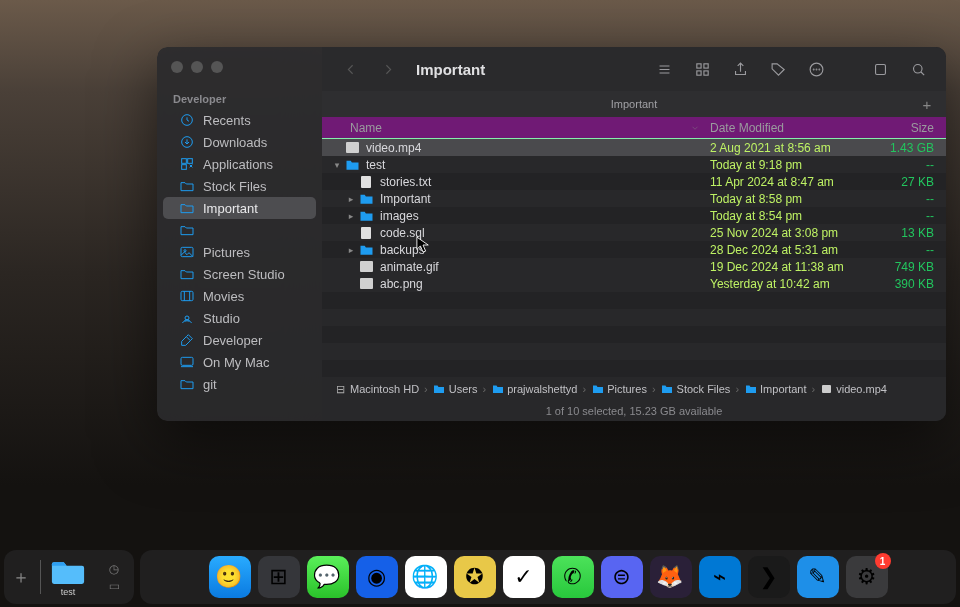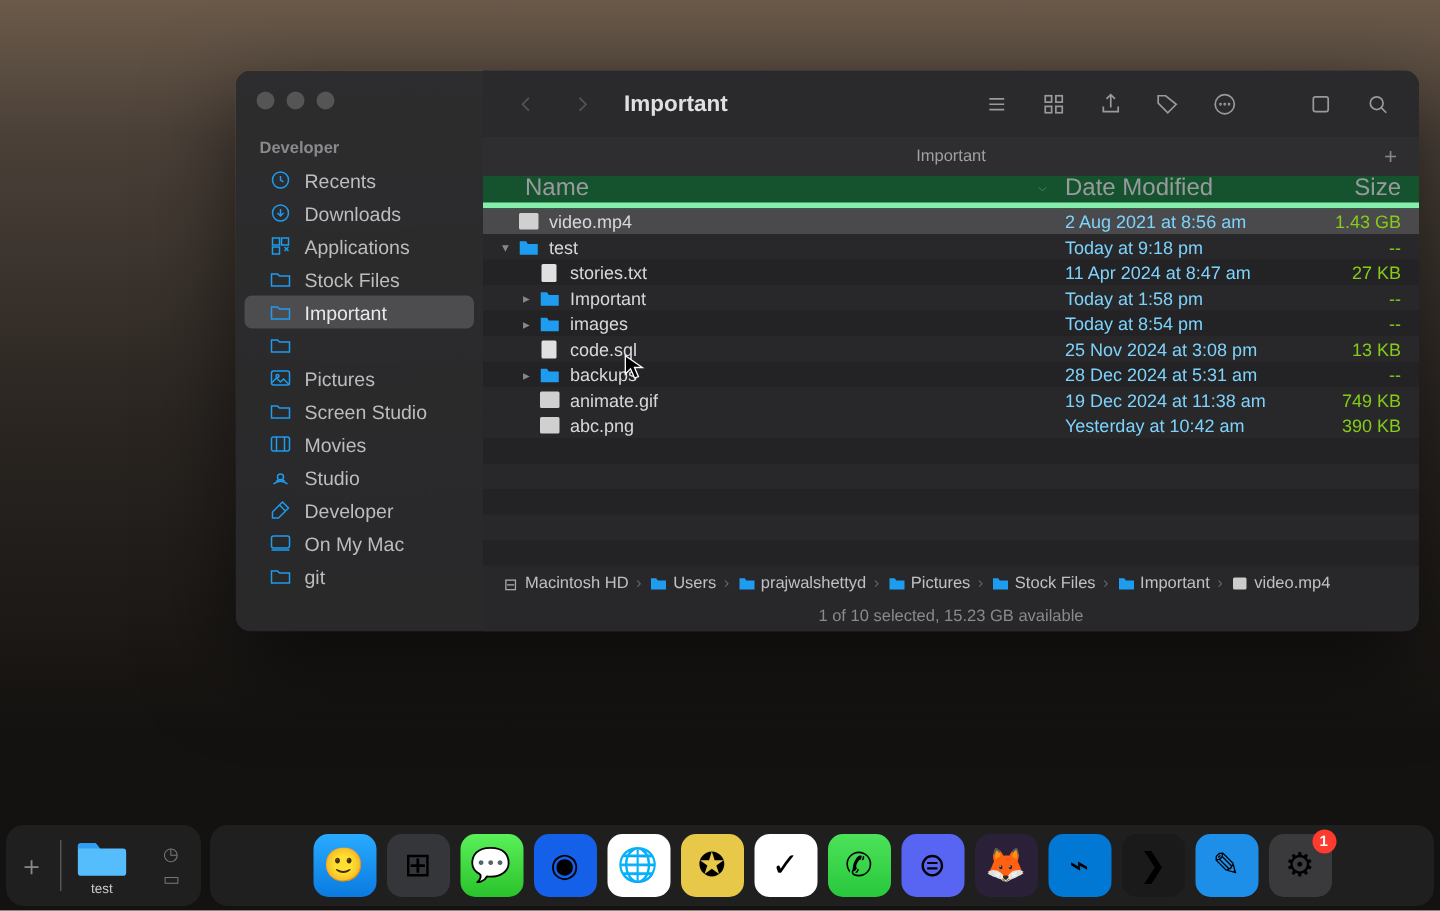--- a/index.html
+++ b/index.html
@@ -16,34 +16,34 @@
 .main{flex:1;background:#232325;display:flex;flex-direction:column}
 .toolbar{height:44px;display:flex;align-items:center;padding:0 14px;gap:10px;background:#2a2a2c}
 .tbtn{width:28px;height:28px;display:flex;align-items:center;justify-content:center;color:#9a9a9e;border-radius:5px;cursor:default}
 .tbtn svg{width:17px;height:17px;stroke:currentColor;fill:none;stroke-width:1.6}
 .tbtn.dis{color:#555}
 .wtitle{font-size:15px;font-weight:600;color:#e0e0e2;margin-left:4px;flex:0 0 auto}
 .tspacer{flex:1}
 .tabbar{height:26px;background:#2e2e30;display:flex;align-items:center;position:relative}
 .tabtext{flex:1;text-align:center;font-size:11px;color:#a0a0a4}
 .tabplus{position:absolute;right:10px;top:4px;width:18px;height:18px;display:flex;align-items:center;justify-content:center;color:#888;font-size:15px}
-.header-row{height:22px;background:#14532d;display:flex;align-items:center;font-size:16px;color:#9a9a9e;border-bottom:4px solid #86efac;padding-left:28px}
+.header-row{height:22px;background:#701a75;display:flex;align-items:center;font-size:12px;color:#9a9a9e;border-bottom:1px solid #86efac;padding-left:28px}
 .col-name{flex:1;display:flex;align-items:center;gap:4px}
 .col-date{width:158px}
 .col-size{width:78px;text-align:right;padding-right:12px}
 .rows{flex:1;overflow:hidden;background:#232325}
 .frow{height:17px;display:flex;align-items:center;font-size:12px;color:#d8d8dc;padding-left:8px}
 .frow.alt{background:#28282a}
 .frow.sel{background:#4a4a4d}
 .disc{width:14px;display:flex;justify-content:center;color:#888;font-size:9px}
 .indent{flex-shrink:0}
 .fico{width:16px;height:14px;margin-right:6px;display:flex;align-items:center;justify-content:center}
 .fname{flex:1;white-space:nowrap;overflow:hidden}
-.fdate{width:158px;color:#7dd3fc}
-.fsize{width:78px;text-align:right;padding-right:12px;color:#84cc16}
+.fdate{width:158px;color:#bef264}
+.fsize{width:78px;text-align:right;padding-right:12px;color:#22c55e}
 .folder-svg{fill:#1e9cf0}
 .file-white{width:13px;height:11px;background:#d0d0d0;border-radius:1px;position:relative}
 .file-doc{width:10px;height:12px;background:#e0e0e0;border-radius:1px}
 .pathbar{height:24px;background:#28282a;display:flex;align-items:center;padding:0 12px;font-size:11px;color:#c0c0c4;gap:2px;white-space:nowrap;overflow:hidden}
 .pathbar .sep{color:#666;margin:0 3px}
 .pathic{width:13px;height:13px;display:inline-flex;align-items:center;justify-content:center;margin-right:3px}
 .pathic svg{fill:#1e9cf0}
 .statusbar{height:20px;background:#28282a;text-align:center;font-size:11px;color:#8a8a8e;line-height:20px}
 .dock-area{position:absolute;left:0;bottom:0;width:960px;height:60px;display:flex;align-items:center}
 .dock-left{width:130px;height:54px;margin-left:4px;background:rgba(40,40,42,.6);border-radius:12px;display:flex;align-items:center;padding:0 8px;gap:10px}
@@ -299,21 +299,21 @@
         </div>
         <div class="frow alt">
           <span class="indent" style="width:14px"></span>
           <span class="disc">▸</span>
           <span class="fico">
             <svg width="15" height="12" viewBox="0 0 24 20">
               <path class="folder-svg" d="M2 3h7l2 3h11v12H2z"></path>
             </svg>
           </span>
           <span class="fname">Important</span>
-          <span class="fdate">Today at 1:58 pm</span>
+          <span class="fdate">Today at 8:58 pm</span>
           <span class="fsize">--</span>
         </div>
         <div class="frow">
           <span class="indent" style="width:14px"></span>
           <span class="disc">▸</span>
           <span class="fico">
             <svg width="15" height="12" viewBox="0 0 24 20">
               <path class="folder-svg" d="M2 3h7l2 3h11v12H2z"></path>
             </svg>
           </span>

